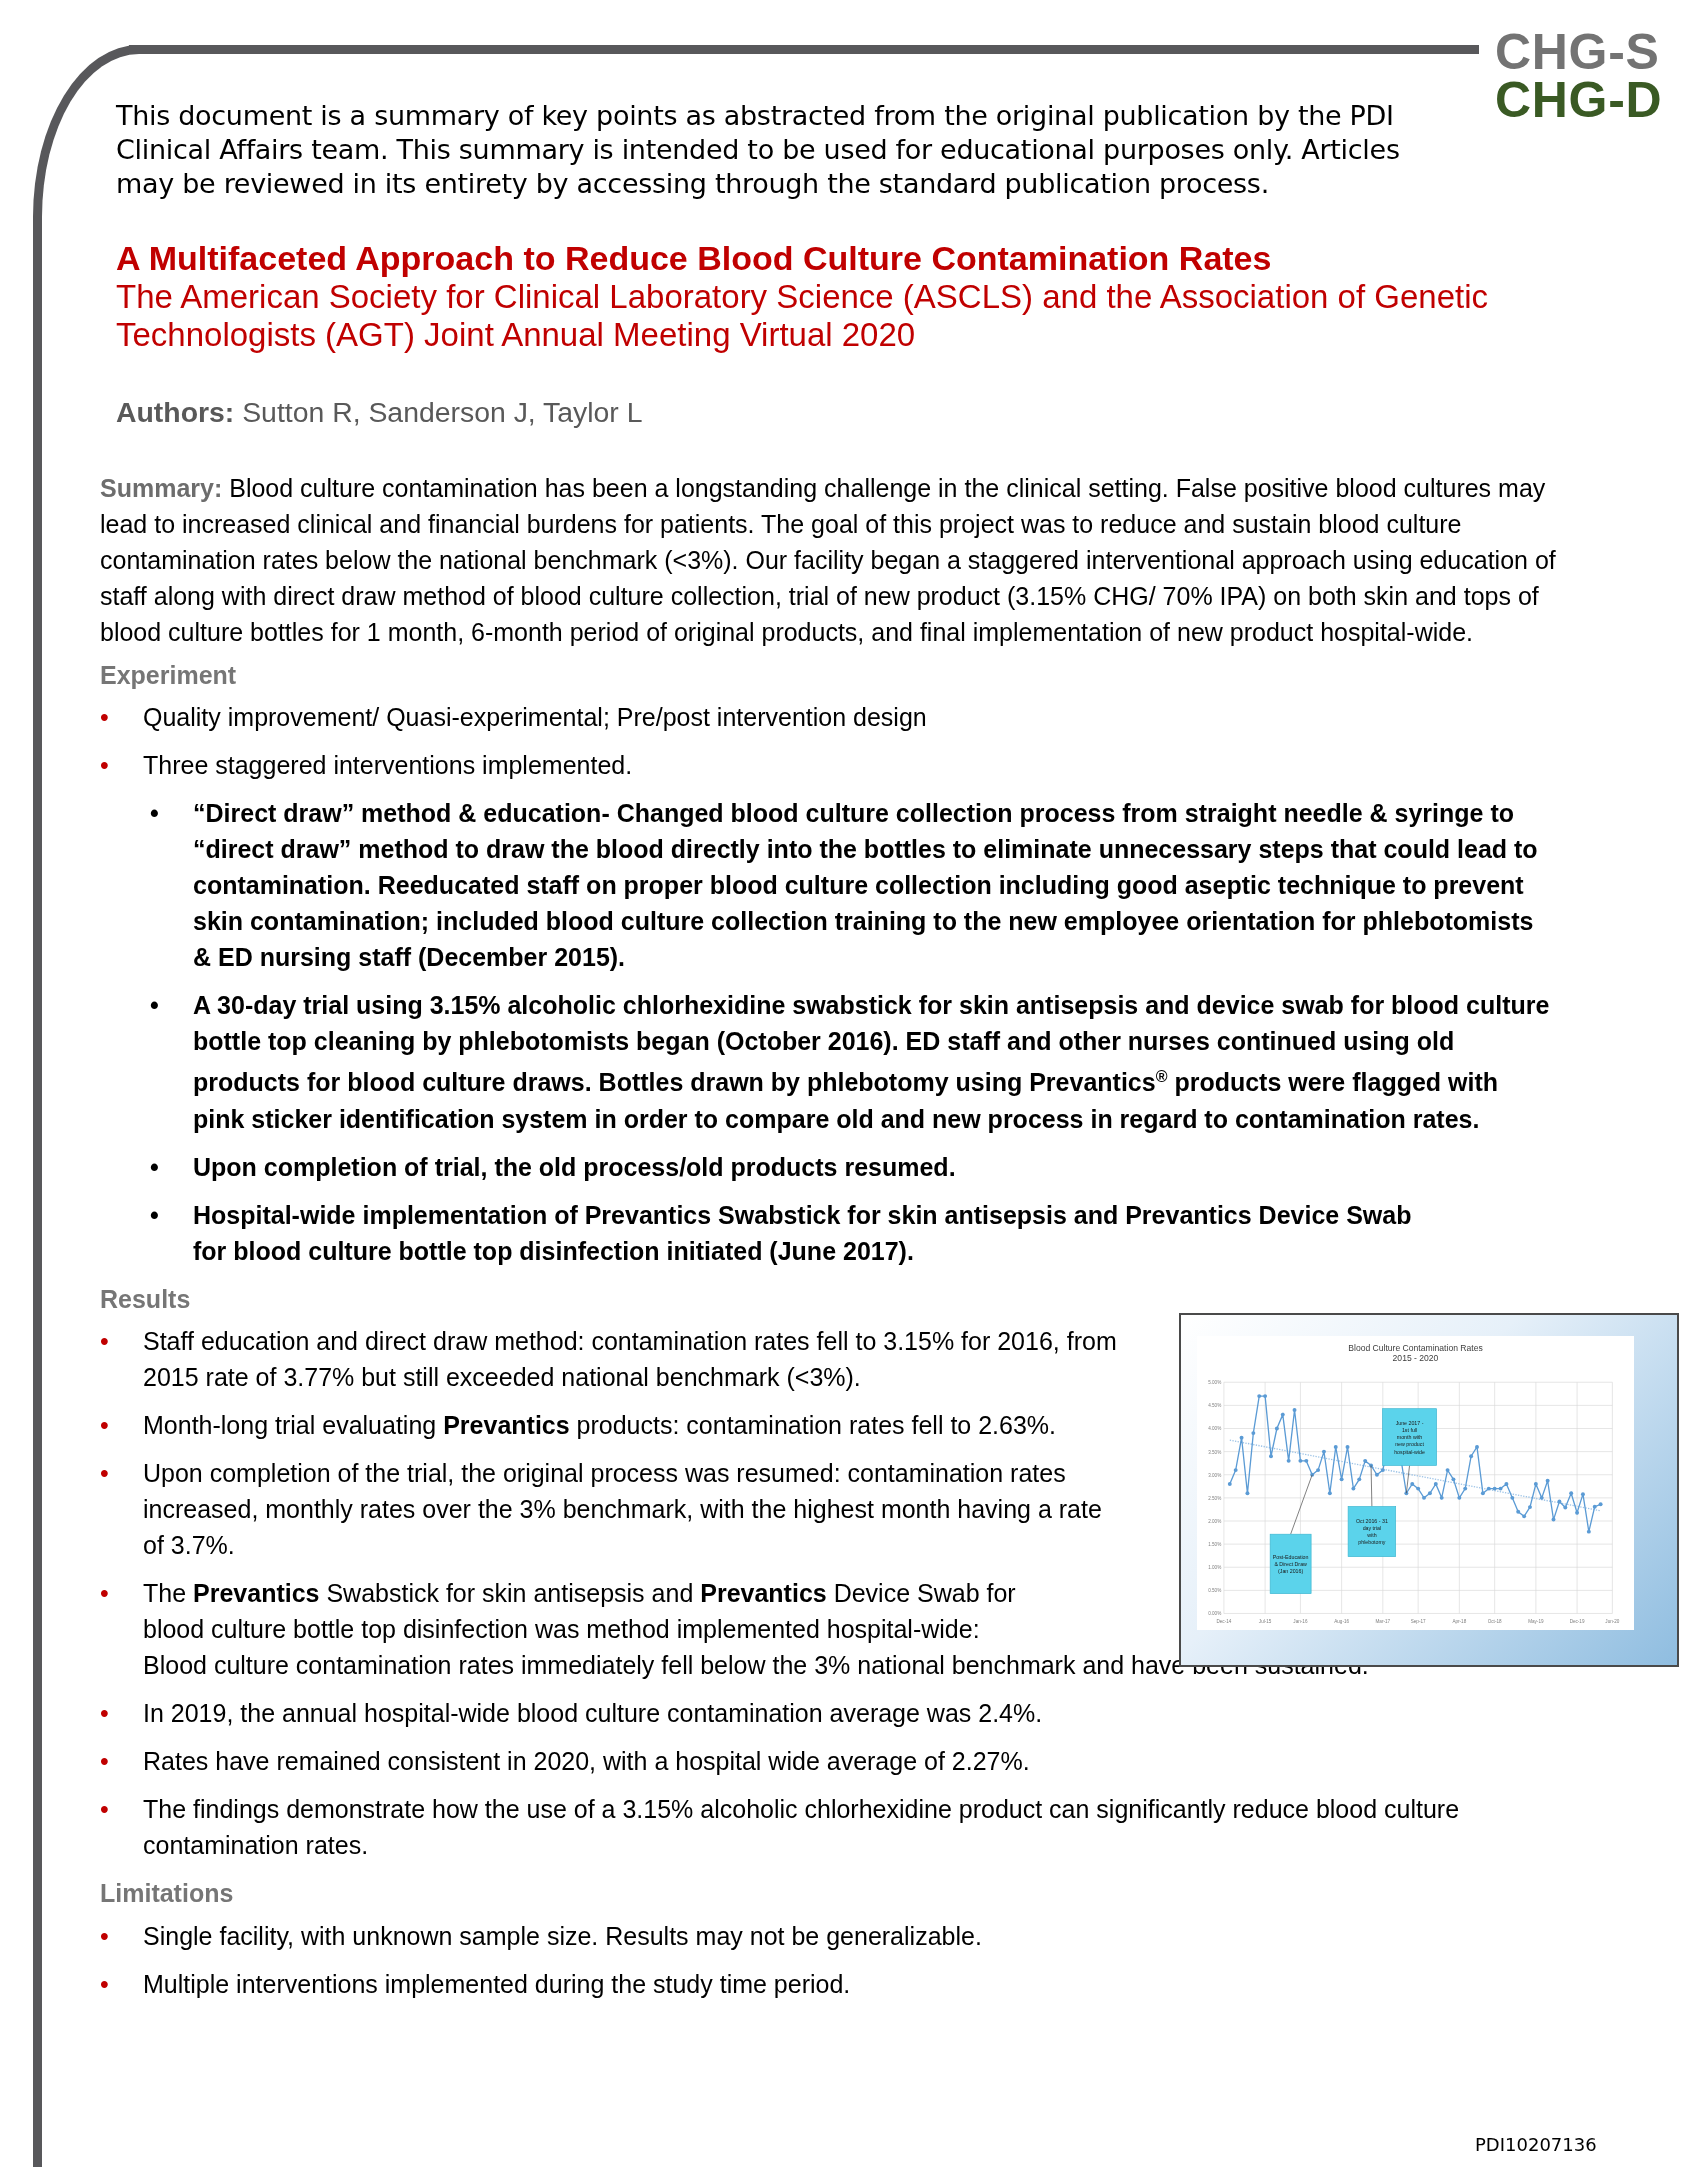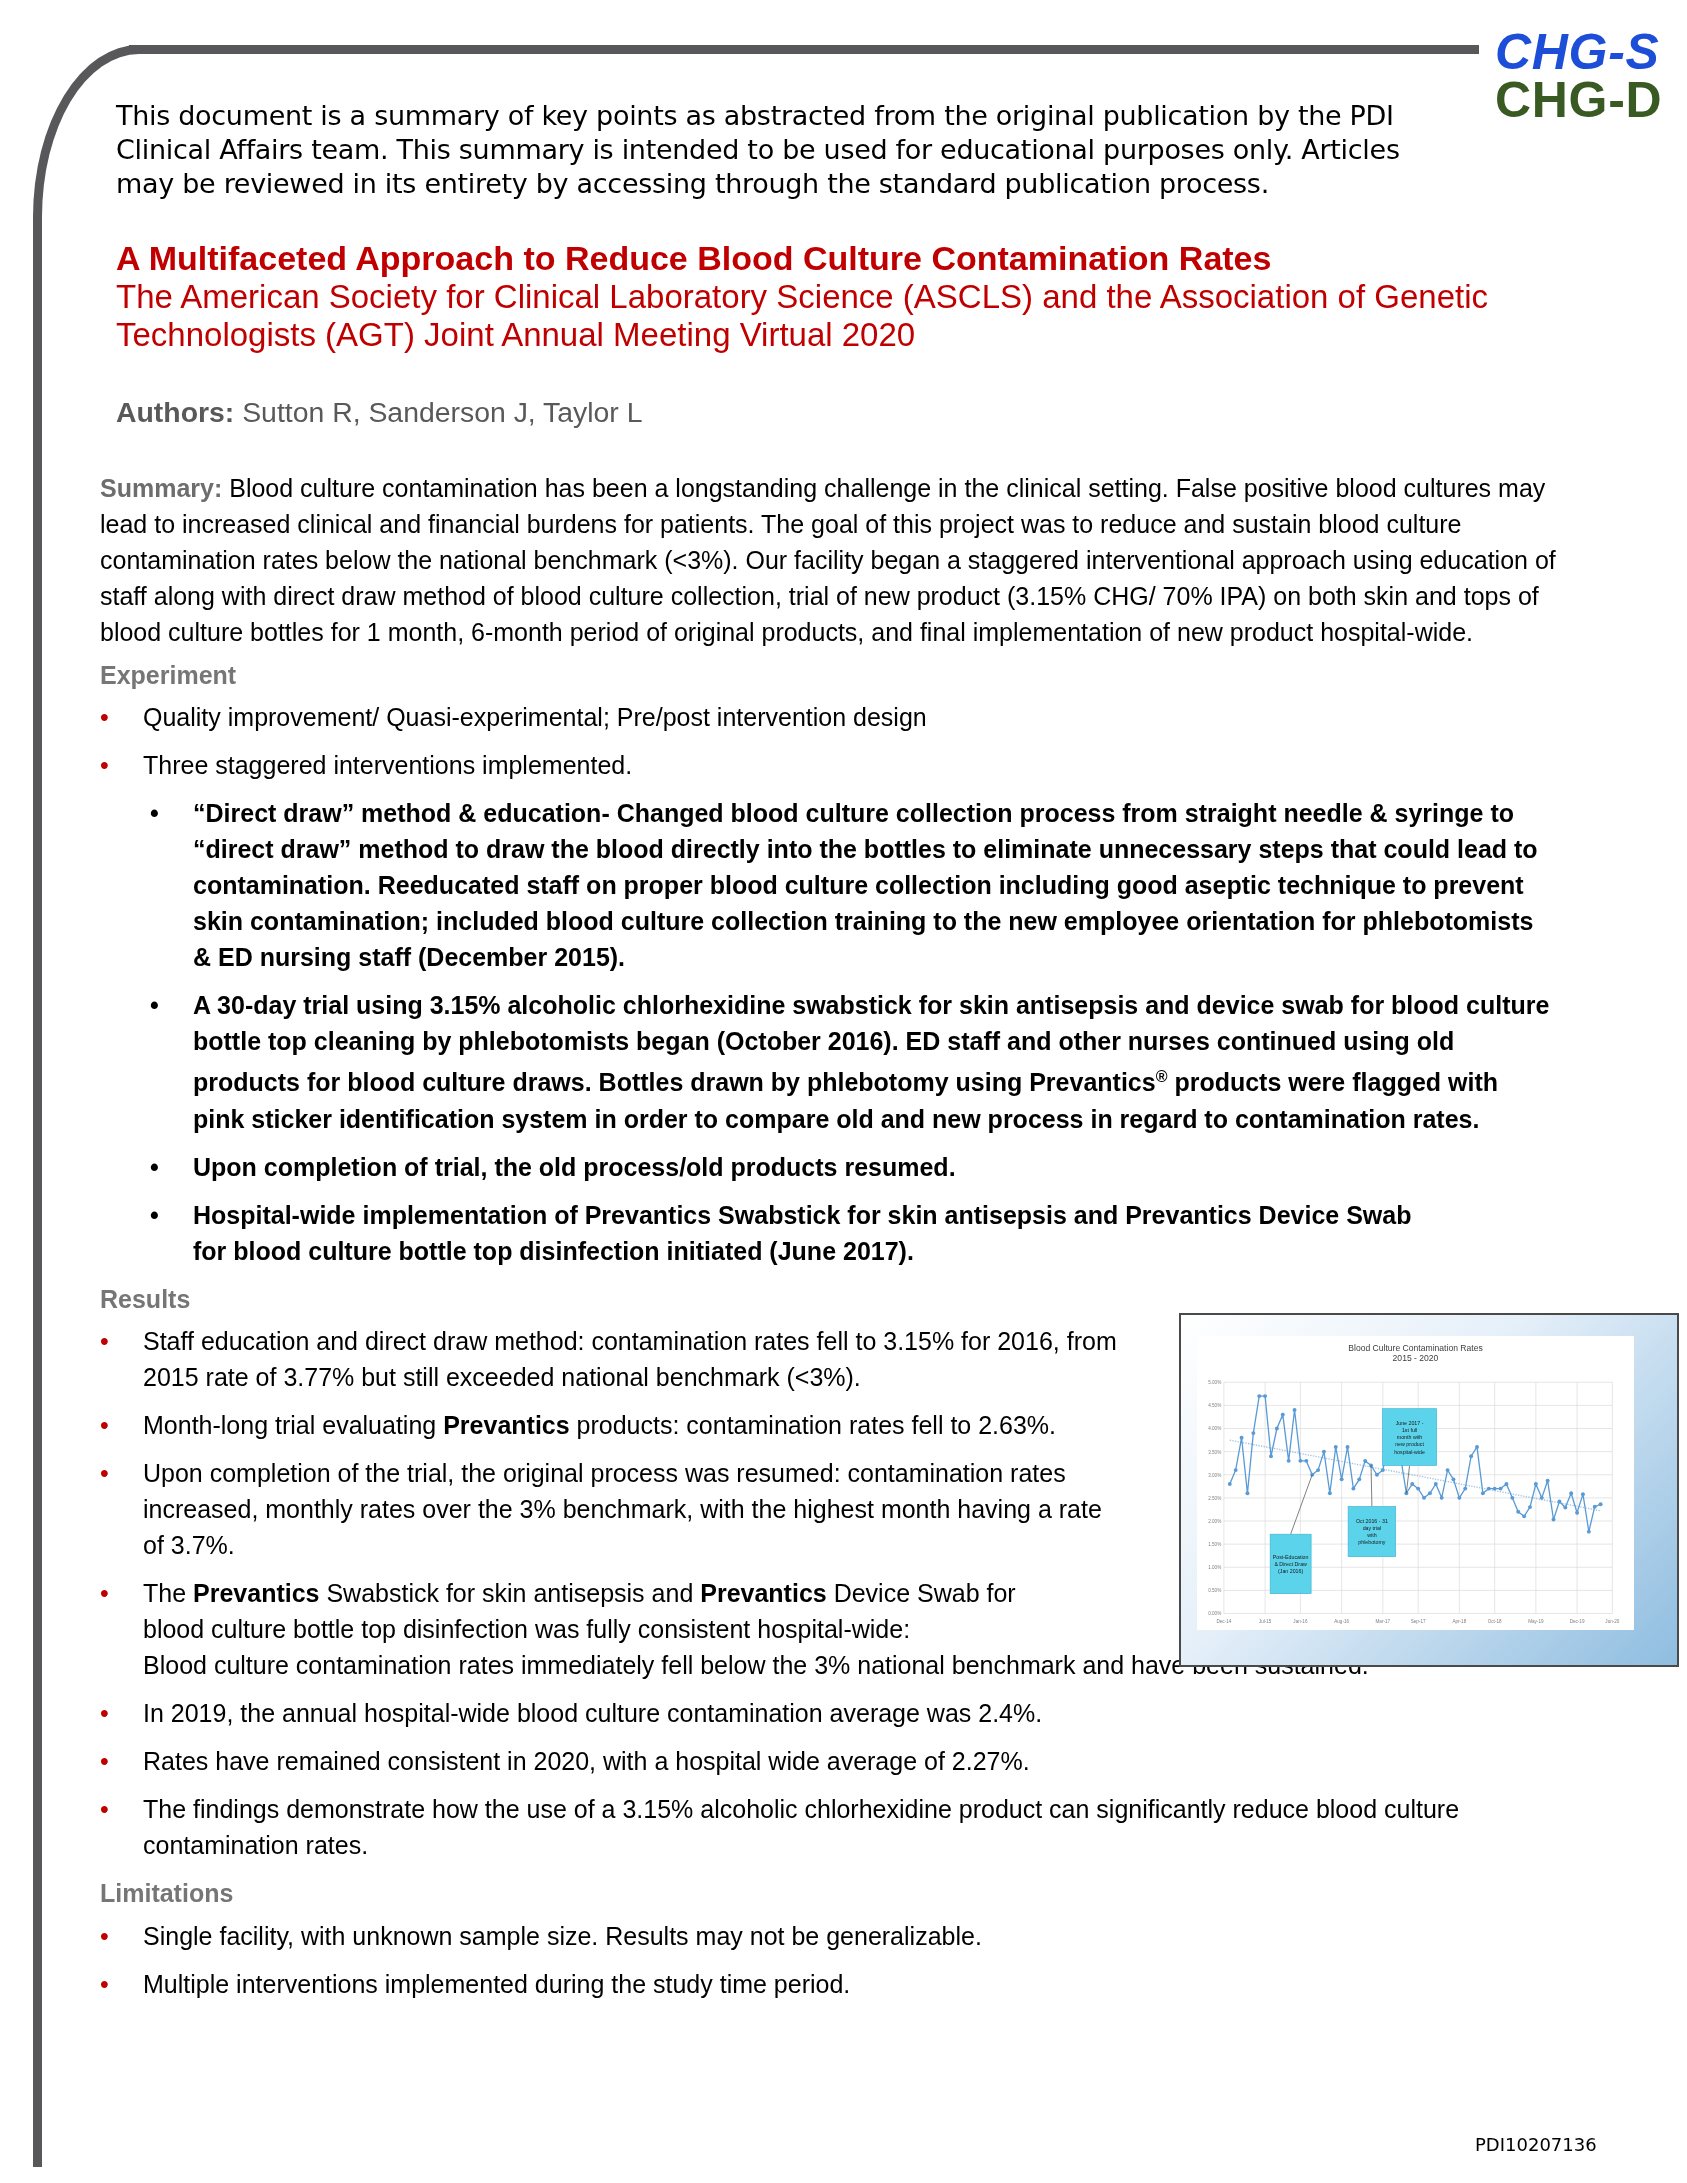--- a/index.html
+++ b/index.html
@@ -1,21 +1,21 @@
 <!DOCTYPE html>
 <html style="font-size:10.6px"><head>
 <meta charset="utf-8">
 <style>
   html, body { margin:0; padding:0; background:#ffffff; }
   body { width:1687px; height:2183px; position:relative; overflow:hidden; font-family:"Liberation Sans", sans-serif; color:#000; }
   .frame-top { position:absolute; left:129px; top:45px; width:1350px; height:9.3px; background:#58585b; }
   .frame-curve { position:absolute; left:33px; top:45px; width:198px; height:265px; border-top:9.3px solid #58585b; border-left:9.3px solid #58585b; border-top-left-radius:106px 172px; box-sizing:border-box; }
   .frame-left { position:absolute; left:33px; top:265px; width:9.3px; height:1902px; background:#58585b; }
   .logo { position:absolute; left:1495px; top:28px; font-weight:bold; font-size:50px; line-height:48px; letter-spacing:0.7px; }
-  .logo .s { color:#1d4ed8;font-style:italic; }
+  .logo .s { color:#737373; }
   .logo .d { color:#3a5a24; }
   .disclaimer { position:absolute; left:116px; top:99px; width:1310px; font-family:"DejaVu Sans", sans-serif; font-size:27px; line-height:34px; color:#000; letter-spacing:-0.3px; }
   .title { position:absolute; left:116px; top:238px; width:1422px; color:#c00000; }
   .title h1 { margin:0; font-size:34px; font-weight:bold; line-height:40px; }
   .title .sub { font-size:33px; line-height:38px; }
   .authors { position:absolute; left:116px; top:396px; font-size:28.4px; color:#595959; }
   .authors b { color:#595959; }
   .content { position:absolute; left:100px; top:470px; width:1456px; font-size:25px; line-height:36px; }
   .summary-label { color:#6d6d6d; font-weight:bold; }
   .section-h { color:#767676; font-weight:bold; font-size:25px; margin-top:6.6px; margin-bottom:6.6px; }
@@ -75,21 +75,21 @@
   </ul>
 
   <div class="section-h">Results</div>
   <ul>
     <li class="b1 narrow">Staff education and direct draw method: contamination rates fell to 3.15% for 2016, from 2015 rate of 3.77% but still exceeded national benchmark (&lt;3%).</li>
     <li class="b1 narrow">
       <span>Month-long trial evaluating </span><b>Prevantics</b><span> products: contamination rates fell to 2.63%.</span>
     </li>
     <li class="b1" style="width:966px;">Upon completion of the trial, the original process was resumed: contamination rates increased, monthly rates over the 3% benchmark, with the highest month having a rate of 3.7%.</li>
     <li class="b1">
-      <div style="width:926px;"><span>The </span><b>Prevantics</b><span> Swabstick for skin antisepsis and </span><b>Prevantics</b><span> Device Swab for blood culture bottle top disinfection was fully consistent hospital-wide:</span></div>
+      <div style="width:926px;"><span>The </span><b>Prevantics</b><span> Swabstick for skin antisepsis and </span><b>Prevantics</b><span> Device Swab for blood culture bottle top disinfection was method implemented hospital-wide:</span></div>
       <div>Blood culture contamination rates immediately fell below the 3% national benchmark and have been sustained.</div>
     </li>
     <li class="b1">In 2019, the annual hospital-wide blood culture contamination average was 2.4%.</li>
     <li class="b1">Rates have remained consistent in 2020, with a hospital wide average of 2.27%.</li>
     <li class="b1">The findings demonstrate how the use of a 3.15% alcoholic chlorhexidine product can significantly reduce blood culture contamination rates.</li>
   </ul>
 
   <div class="section-h">Limitations</div>
   <ul>
     <li class="b1">Single facility, with unknown sample size. Results may not be generalizable.</li>

